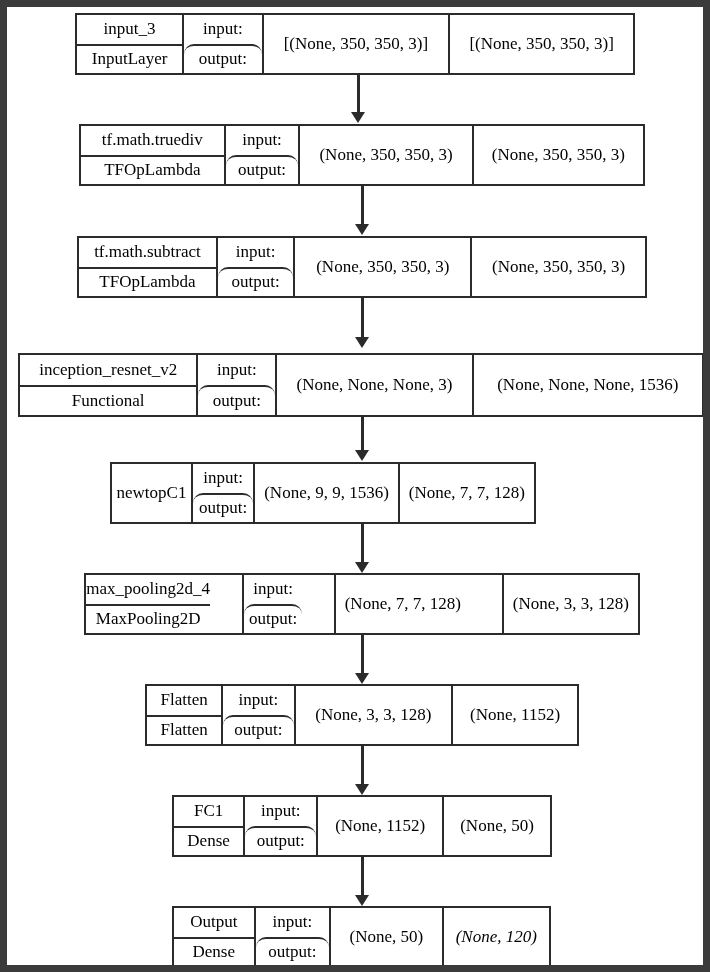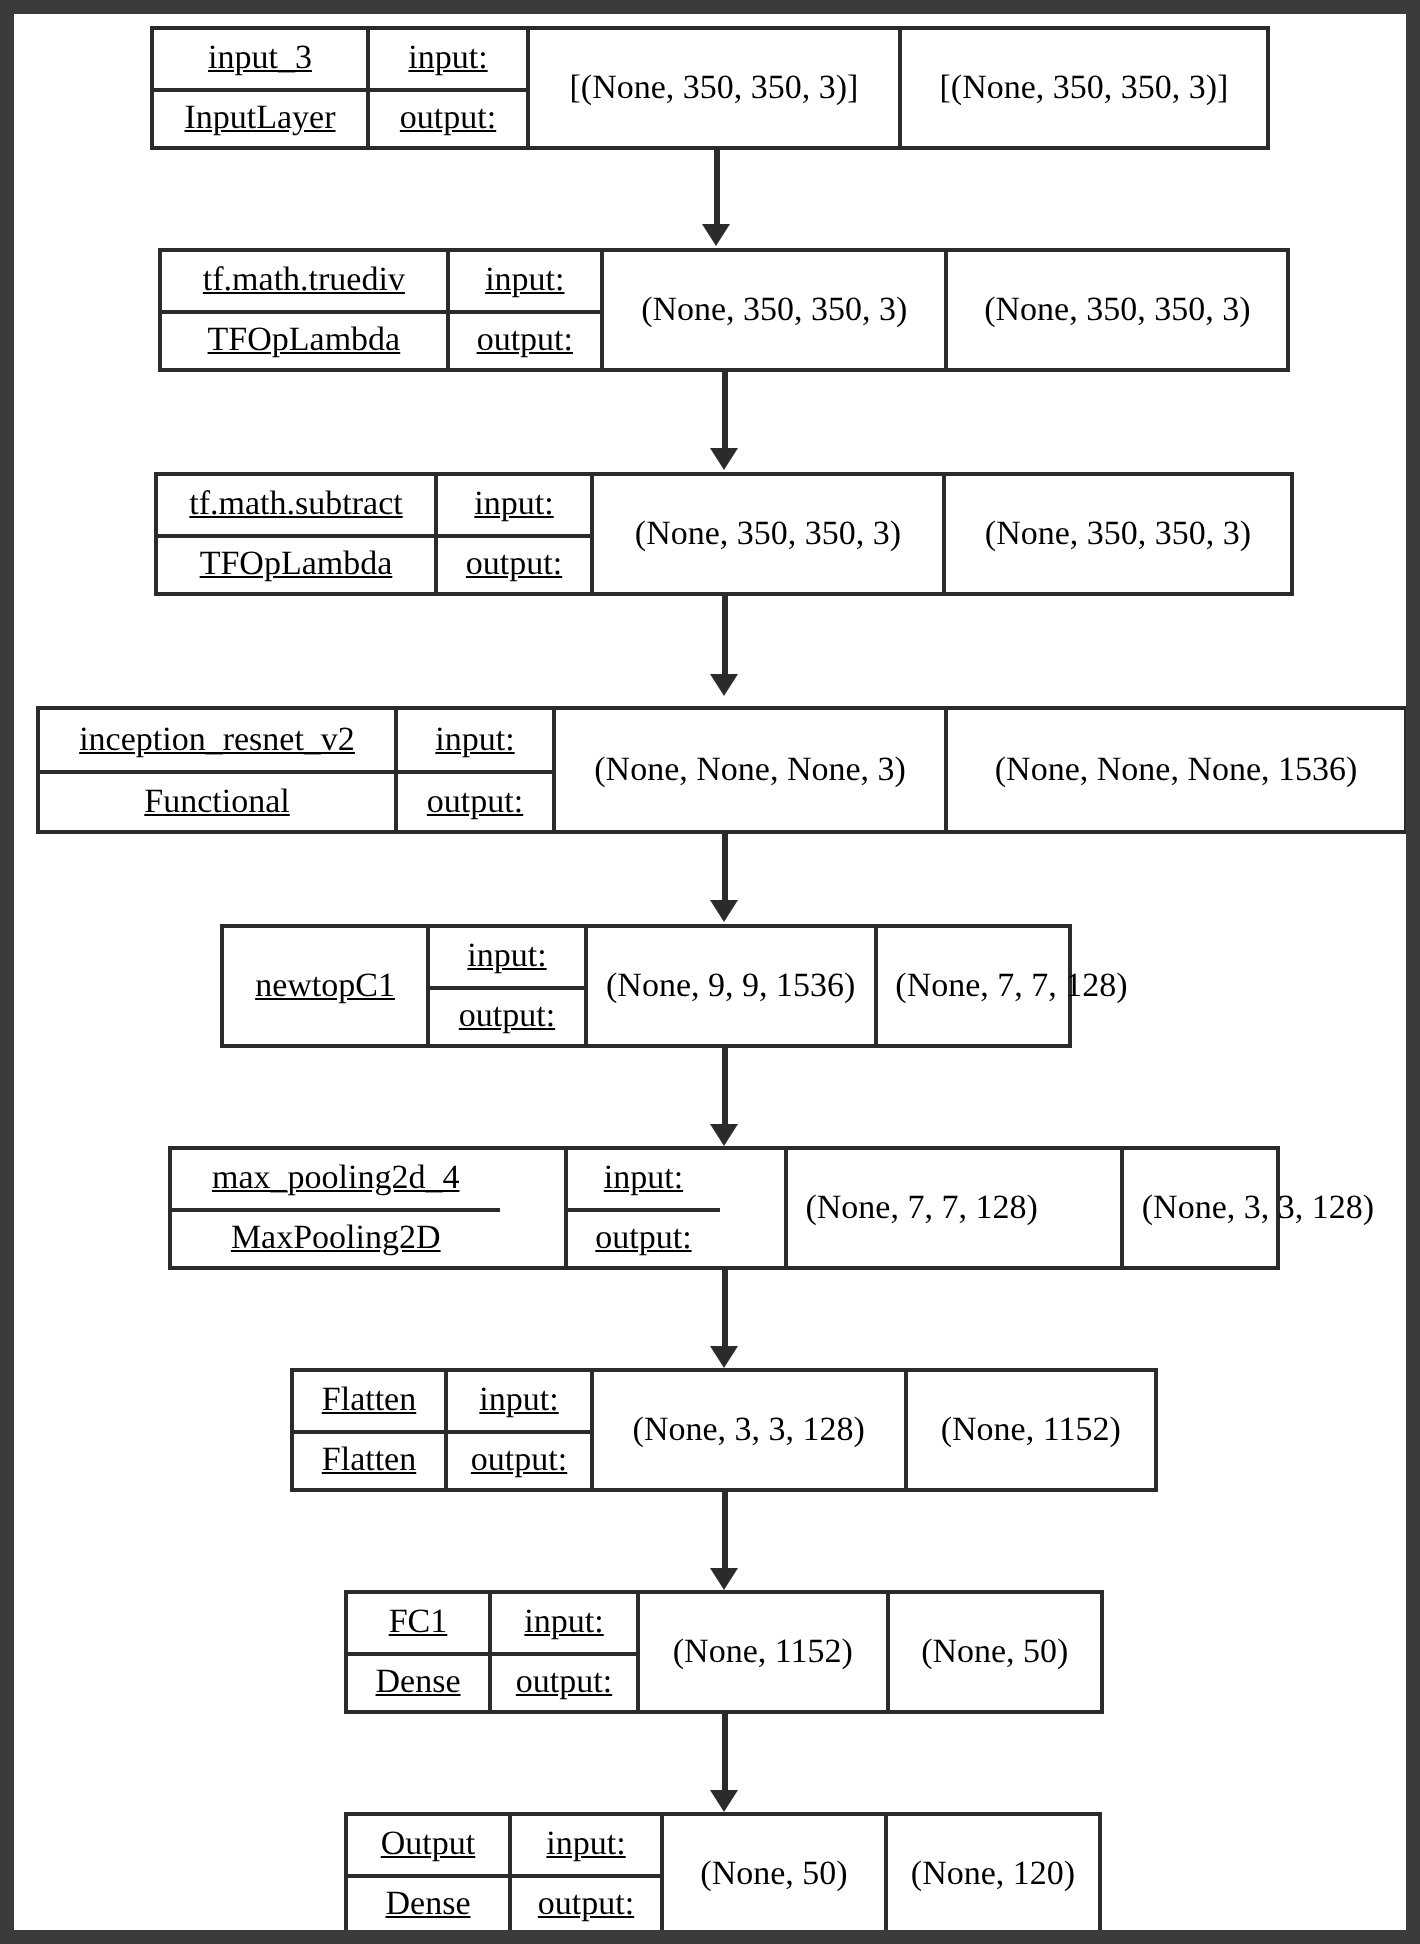--- a/index.html
+++ b/index.html
@@ -50,33 +50,33 @@
   }
   .col + .col {
     border-left: 2px solid #2b2b2b;
   }
   .cell {
     box-sizing: border-box;
     flex: 1 1 50%;
     display: flex;
     align-items: center;
     justify-content: center;
-    padding: 0 20px;
+    padding: 0 0;
     white-space: nowrap;
-    text-decoration: underline;
   }
   .cell + .cell {
     border-top: 2px solid #2b2b2b;
   }
   .col-name .cell,
   .col-io .cell {
     
   }
   .col-io .cell {
     justify-content: center;
+    border-radius: 10px;
   }
   .col-shape {
     display: flex;
     align-items: center;
     justify-content: center;
     padding: 0 9px;
     white-space: nowrap;
   }
 
   
@@ -256,17 +256,17 @@
     <div class="node" style="left:165px; top:899px; width:379px; height:62px;">
       <div class="col col-name" style="width:80px;">
         <div class="cell">Output</div>
         <div class="cell">Dense</div>
       </div>
       <div class="col col-io" style="width:76px;">
         <div class="cell">input:</div>
         <div class="cell">output:</div>
       </div>
       <div class="col col-shape" style="width:113px;">(None, 50)</div>
-      <div class="col col-shape" style="width:108px;">(None, 120)</div>
+      <div class="col col-shape" style="width:108px;font-style:italic;">(None, 120)</div>
     </div>
 
   </div>
 </div>
 
 </body></html>

